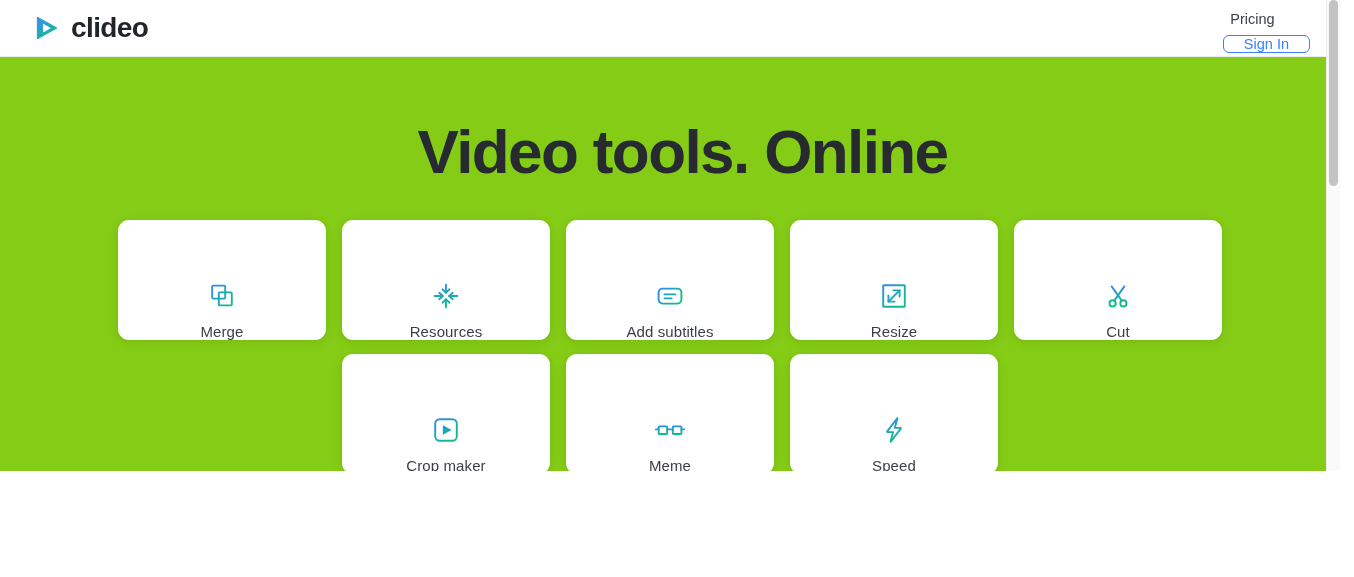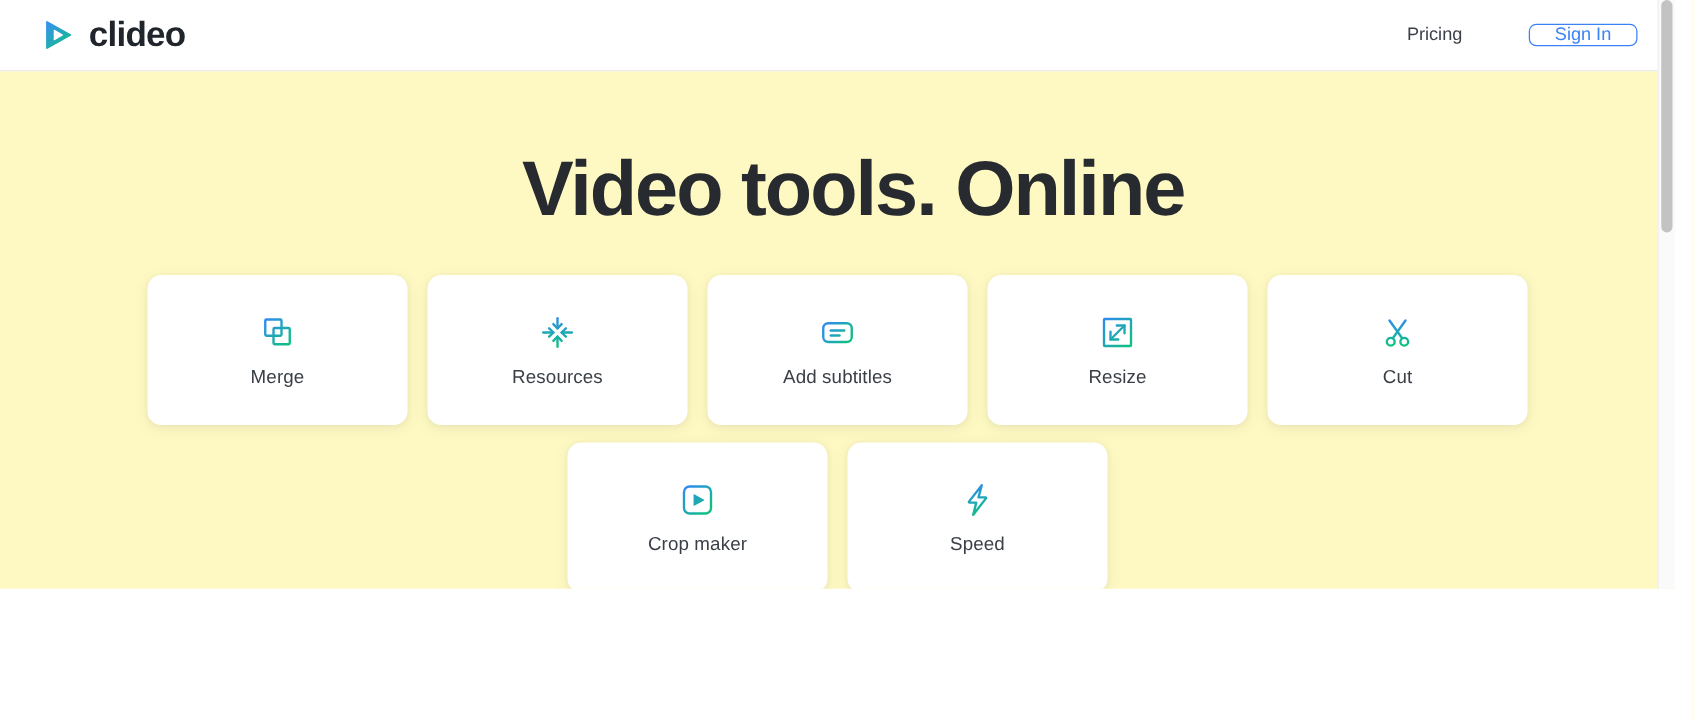--- a/index.html
+++ b/index.html
@@ -15,21 +15,21 @@
     background: #ffffff;
     color: #2b2b2b;
     -webkit-font-smoothing: antialiased;
   }
 
   
   .page {
     position: relative;
     width: 1340px;
     height: 471px;
-    background: #fef9c3;
+    background: #84cc16;
     overflow: hidden;
   }
 
   
   .header {
     height: 57px;
     background: #ffffff;
     border-bottom: 1px solid #ececec;
     display: flex;
     align-items: center;
@@ -49,20 +49,21 @@
     font-weight: 700;
     letter-spacing: -0.6px;
     color: #20242b;
     line-height: 1;
   }
 
   .nav {
     display: flex;
     align-items: center;
     gap: 0;
+    flex-direction: column;
   }
   .nav-link {
     font-size: 14.5px;
     color: #3c4149;
     text-decoration: none;
     padding: 8px 25px;
     cursor: pointer;
     white-space: nowrap;
   }
   .signin-btn {
@@ -114,21 +115,21 @@
   .tool-card {
     width: 208px;
     height: 120px;
     background: #ffffff;
     border-radius: 11px;
     box-shadow: 0 1px 4px rgba(28, 32, 40, 0.055),
                 0 3px 14px rgba(28, 32, 40, 0.055);
     display: flex;
     flex-direction: column;
     align-items: center;
-    justify-content: center;
+    justify-content: flex-end;
     gap: 12px;
     cursor: pointer;
   }
   .tool-icon {
     width: 30px;
     height: 30px;
     display: block;
   }
   .tool-label {
     font-size: 15px;
@@ -315,20 +316,40 @@
                   <stop offset="1" stop-color="#0ec27f"></stop>
               </linearGradient>
             </defs>
             <rect x="4.2" y="4.2" width="21.6" height="21.6" rx="4.5" stroke="url(#gVm)" stroke-width="1.9"></rect>
             <path d="M12.4 10.4 L20.2 14.7 a0.35 0.35 0 0 1 0 0.6 L12.4 19.6 a0.35 0.35 0 0 1 -0.55 -0.3 V10.7 a0.35 0.35 0 0 1 0.55 -0.3 Z" fill="url(#gVm)"></path>
           </svg>
         </span>
         <span class="tool-label">Crop maker</span>
       </div>
 
+      <div class="tool-card">
+        <span>
+          <svg class="tool-icon" viewBox="0 0 30 30" fill="none" aria-hidden="true">
+            <defs>
+              <linearGradient id="gMeme" x1="15" y1="10" x2="15" y2="21" gradientUnits="userSpaceOnUse">
+                <stop offset="0" stop-color="#2f8ced"></stop>
+                  <stop offset="1" stop-color="#0ec27f"></stop>
+              </linearGradient>
+            </defs>
+            <g stroke="url(#gMeme)" stroke-width="1.9" stroke-linecap="round" stroke-linejoin="round">
+              <rect x="3.6" y="11.4" width="8.6" height="7.6" rx="0.7"></rect>
+              <rect x="17.8" y="11.4" width="8.6" height="7.6" rx="0.7"></rect>
+              <path d="M12.2 14.4 H17.8"></path>
+              <path d="M0.9 14.4 H3.6"></path>
+              <path d="M26.4 14.4 H29.1"></path>
+            </g>
+          </svg>
+        </span>
+        <span class="tool-label">Meme</span>
+      </div>
 
 
       <div class="tool-card">
         <span>
           <svg class="tool-icon" viewBox="0 0 30 30" fill="none" aria-hidden="true">
             <defs>
               <linearGradient id="gSpd" x1="10" y1="4" x2="20" y2="26" gradientUnits="userSpaceOnUse">
                 <stop offset="0" stop-color="#2f8ced"></stop>
                   <stop offset="1" stop-color="#0ec27f"></stop>
               </linearGradient>

